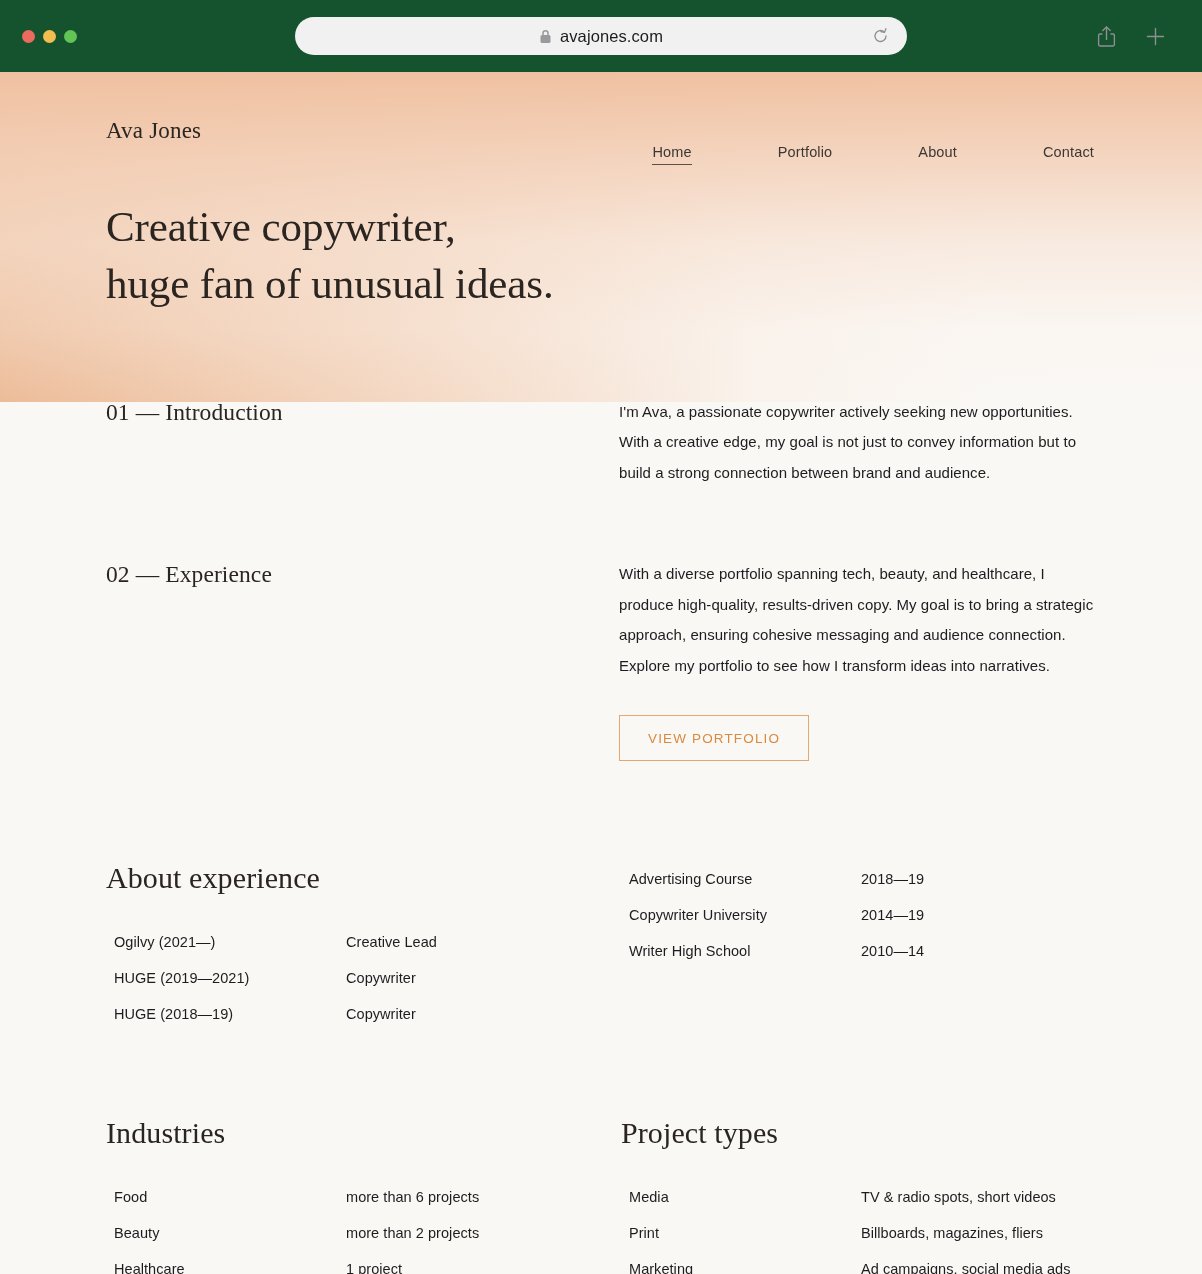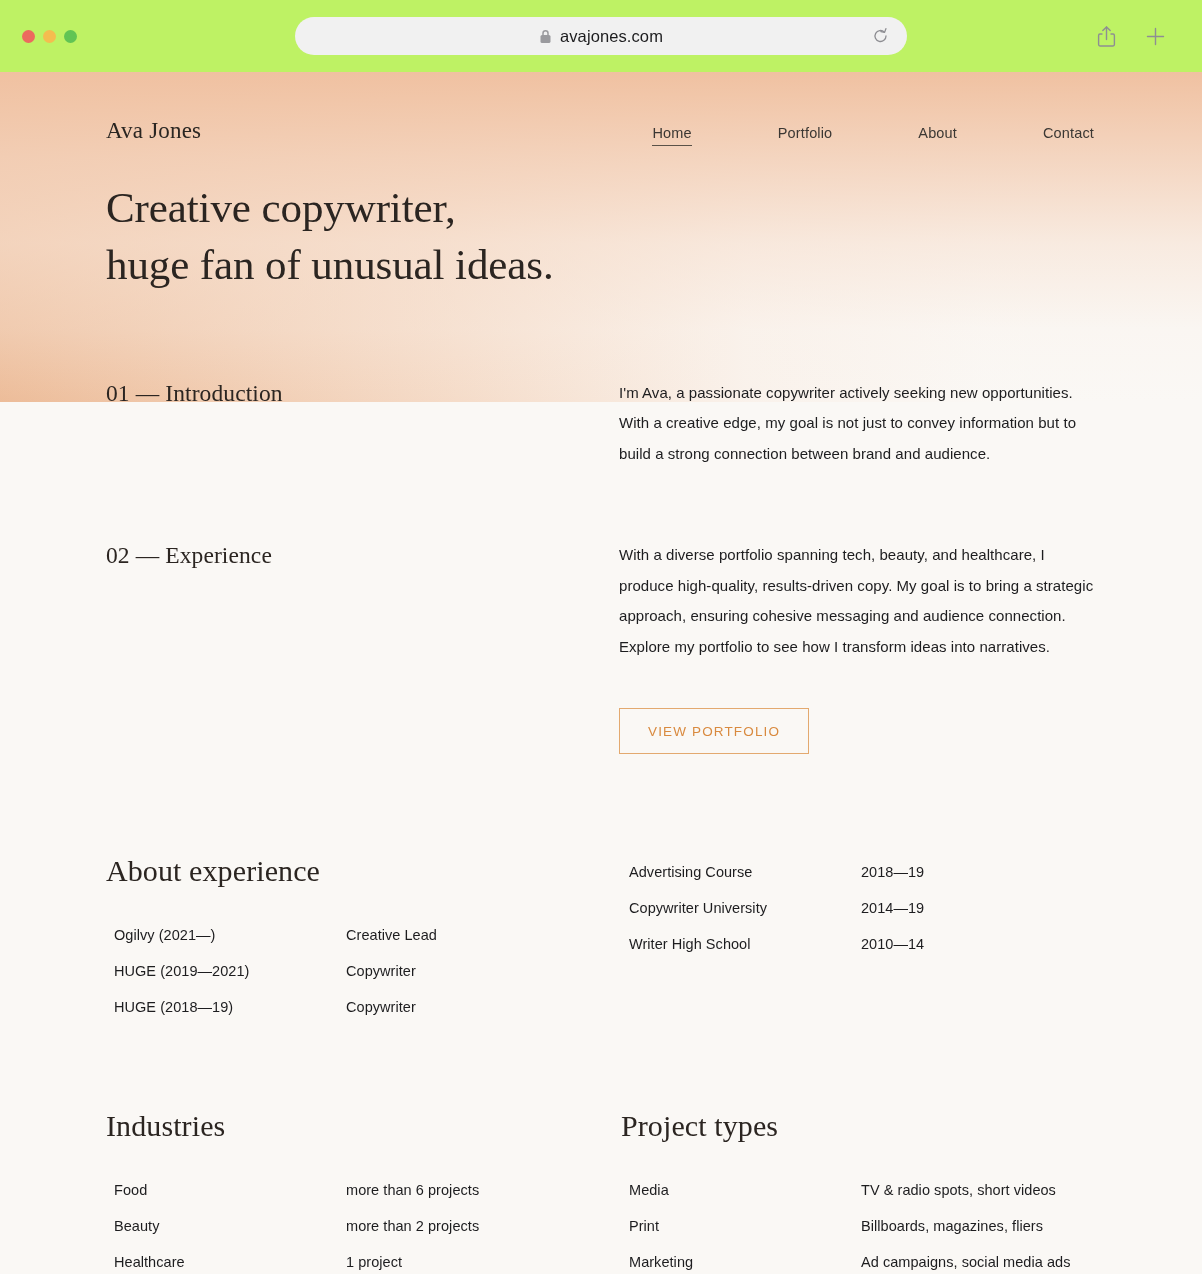--- a/index.html
+++ b/index.html
@@ -13,21 +13,21 @@
   body {
     font-family: "Liberation Sans", sans-serif;
     background: #ffffff;
     -webkit-font-smoothing: antialiased;
   }
 
   
   .browser-chrome {
     position: relative;
     height: 72px;
-    background: #bef264;
+    background: #14532d;
     display: flex;
     align-items: center;
     padding: 0 22px;
   }
 
   .traffic-lights {
     display: flex;
     align-items: center;
     gap: 8px;
     width: 120px;
@@ -102,20 +102,21 @@
         rgba(253,252,250,0) 100%);
     pointer-events: none;
   }
   .page-inner { position: relative; padding: 0 106px; }
 
   
   .site-nav {
     display: flex;
     align-items: baseline;
     padding-top: 46px;
+    flex-direction: column;
   }
   .brand {
     font-family: "Liberation Serif", serif;
     font-size: 23px;
     color: #2a2622;
     letter-spacing: 0.2px;
   }
   .nav-links {
     margin-left: auto;
     display: flex;
@@ -174,21 +175,21 @@
   .sec-body { flex: 1; max-width: 482px; }
   .sec-body p {
     font-size: 15px;
     line-height: 2.04;
     color: #1d1d1f;
     letter-spacing: 0.05px;
   }
 
   .btn-portfolio {
     display: inline-block;
-    margin-top: 45px;
+    margin-top: 33px;
     padding: 16px 28px 15px;
     border: 1px solid #e3a96f;
     background: transparent;
     color: #d98a3f;
     font-family: "Liberation Sans", sans-serif;
     font-size: 13.5px;
     letter-spacing: 1.15px;
     cursor: pointer;
     line-height: 1;
   }

